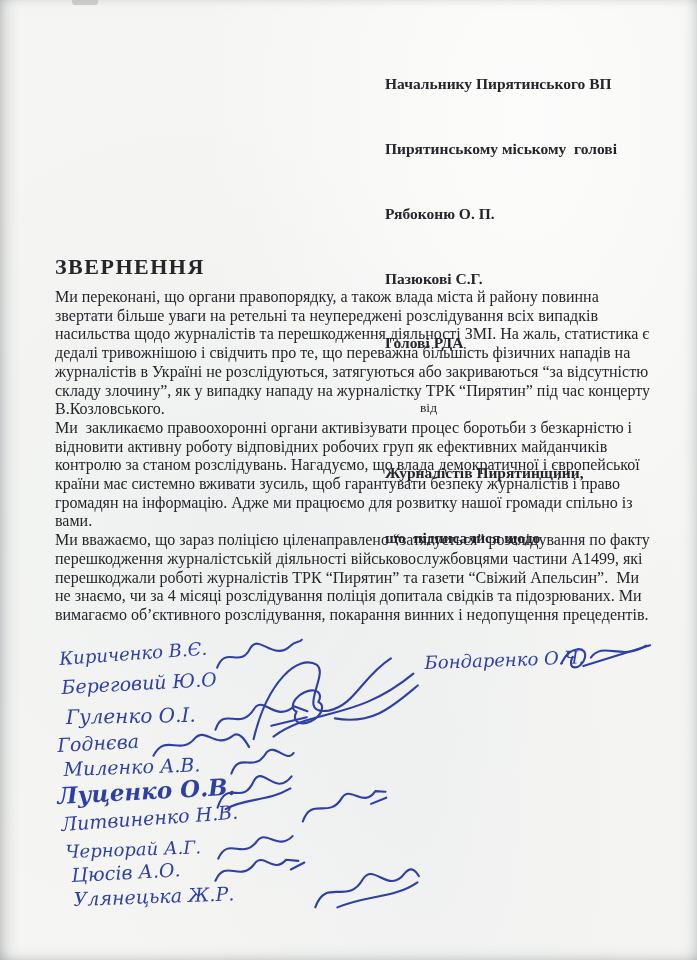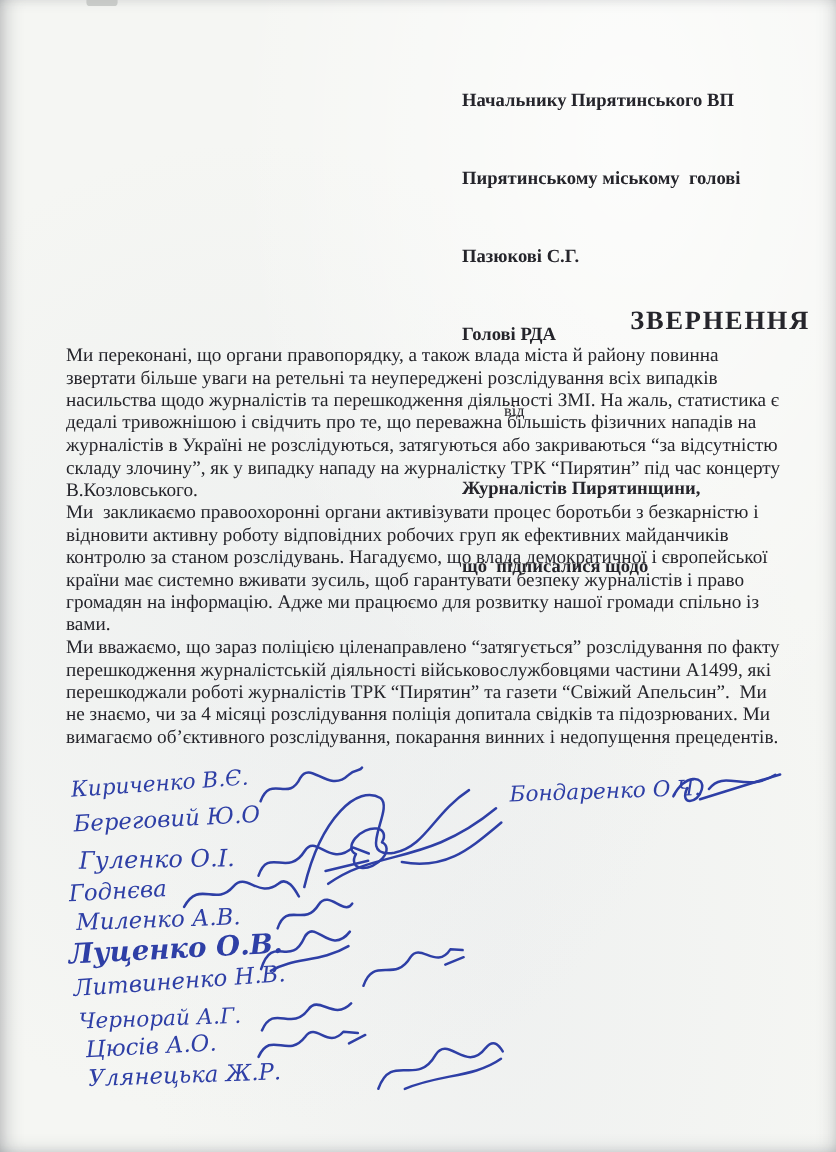--- a/index.html
+++ b/index.html
@@ -29,21 +29,21 @@
   .recipients{
     position:absolute;left:385px;top:30px;width:300px;
     font-size:15.5px;line-height:21.6px;font-weight:bold;
     white-space:pre-wrap;
   }
   .recipients .r-line{white-space:pre-wrap;}
   .recipients .from-label{font-weight:normal;font-size:13.5px;margin-left:35px;}
   
   .title{
     position:absolute;left:55px;top:254px;width:620px;margin:0;
-    text-align:right;font-size:22px;font-weight:bold;letter-spacing:1.5px;
+    text-align:left;font-size:22px;font-weight:bold;letter-spacing:1.5px;
   }
   
   .body{
     position:absolute;left:55px;top:288px;width:600px;
     font-size:16px;line-height:18.7px;
   }
   .body p{margin:0;white-space:pre-wrap;}
   
   .signatures{position:absolute;left:0;top:0;width:697px;height:960px;pointer-events:none;}
   .sig{
@@ -84,20 +84,21 @@
 </head>
 <body>
 
 <div class="page">
 
   <div class="scan-artifact"></div>
 
   <div class="recipients">
     <div class="r-line">Начальнику Пирятинського ВП</div>
     <div class="r-line">Пирятинському міському  голові</div>
+    <div class="r-line">Рябоконю О. П.</div>
     <div class="r-line">Пазюкові С.Г.</div>
     <div class="r-line">Голові РДА</div>
     <div class="r-line from-label">від</div>
     <div class="r-line">Журналістів Пирятинщини,</div>
     <div class="r-line">що  підписалися щодо</div>
   </div>
 
   <h1 class="title">ЗВЕРНЕННЯ</h1>
 
   <div class="body">

